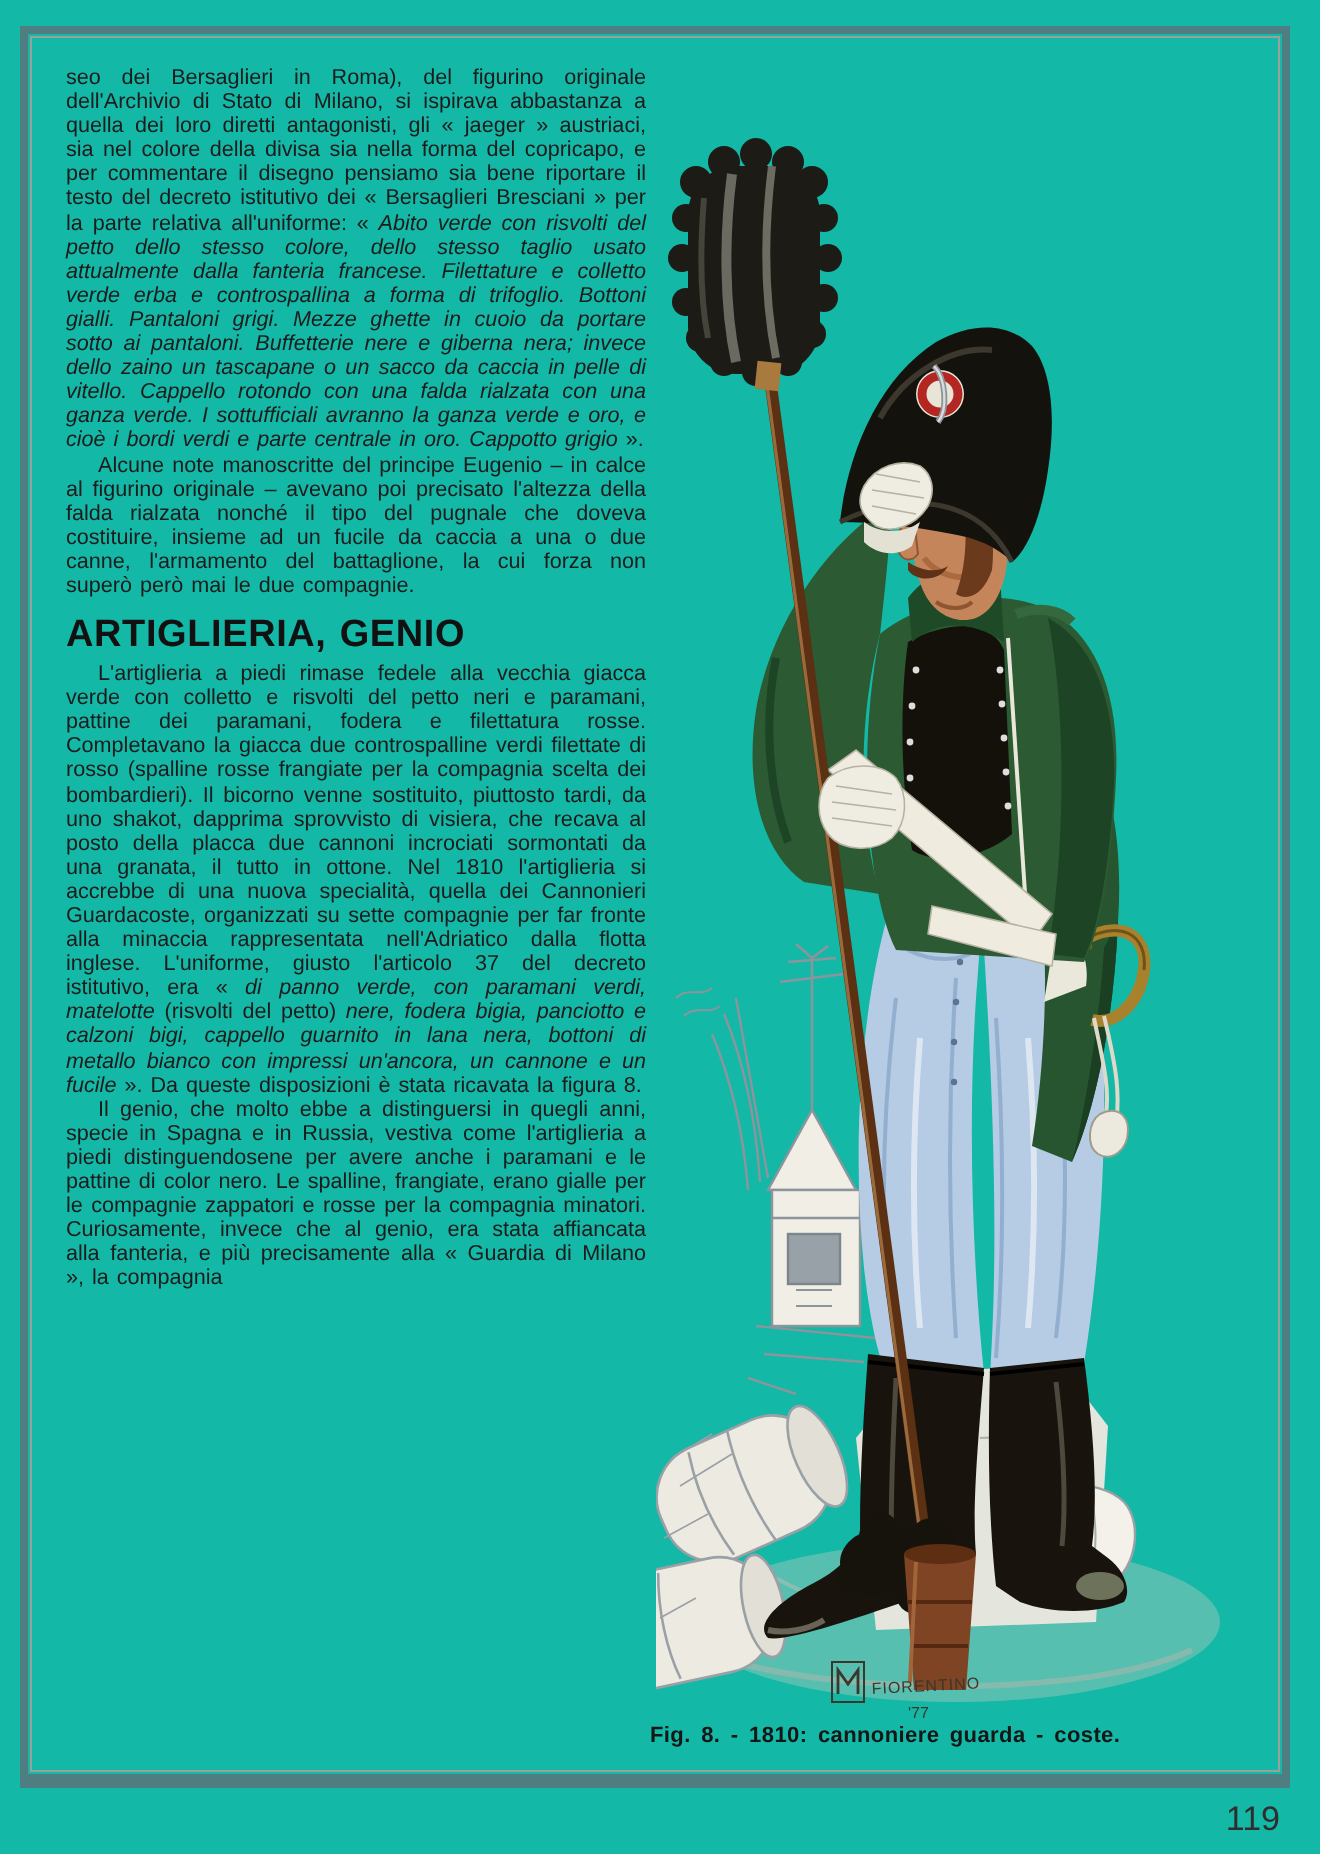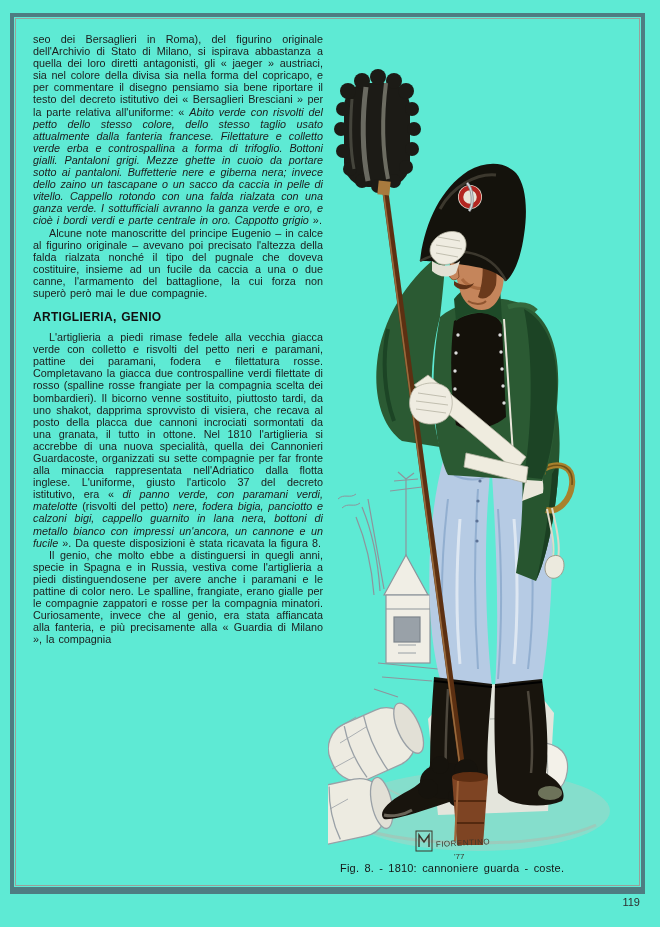--- a/index.html
+++ b/index.html
@@ -1,46 +1,46 @@
 <!DOCTYPE html>
 <html><head>
 <meta charset="utf-8">
 <style>
   html,body{margin:0;padding:0;background:#f3f0e9;}
   .page{
-    position:relative;width:660px;height:927px;background:#5eead4;
+    position:relative;width:660px;height:927px;background:#14b8a6;
     font-family:"Liberation Sans",sans-serif;color:#1e1e1e;overflow:hidden;
   }
   .frame{
     position:absolute;left:10px;top:13px;right:15px;bottom:33px;
     border:4px solid #4e7d82;border-bottom-width:7px;
   }
   .frame-inner{
     position:absolute;inset:1px;border:1px solid #9aa09a;
   }
   .col-text{
     position:absolute;left:17px;top:14px;width:290px;
     font-size:10.8px;line-height:12.1px;text-align:justify;
     color:#1c1c1c;word-spacing:1px;
   }
   .para{margin:0;}
   .para.indent{text-indent:16px;}
   .it{font-style:italic;}
   .heading{
-    margin:11px 0 6px 0;font-size:12px;line-height:15px;font-weight:bold;
+    margin:11px 0 6px 0;font-size:19px;line-height:15px;font-weight:bold;
     letter-spacing:0.3px;color:#111;
   }
   .heading .hline{display:block;}
   .figure-area{position:absolute;left:312px;top:10px;width:310px;height:850px;}
   .caption{
-    position:absolute;left:324px;top:843px;width:300px;
-    font-size:11px;font-weight:normal;letter-spacing:0.2px;word-spacing:2px;color:#161616;
+    position:absolute;left:309px;top:843px;width:300px;
+    font-size:11px;font-weight:bold;letter-spacing:0.2px;word-spacing:2px;color:#161616;
   }
   .page-number{
-    position:absolute;right:20px;bottom:19px;font-size:11px;color:#2e2e2e;
+    position:absolute;right:20px;bottom:7px;font-size:17px;color:#2e2e2e;
   }
   svg text{font-family:"Liberation Sans",sans-serif;}
 </style>
 </head>
 <body>
 
 <div class="page">
   <div class="frame">
     <div class="frame-inner">
 

